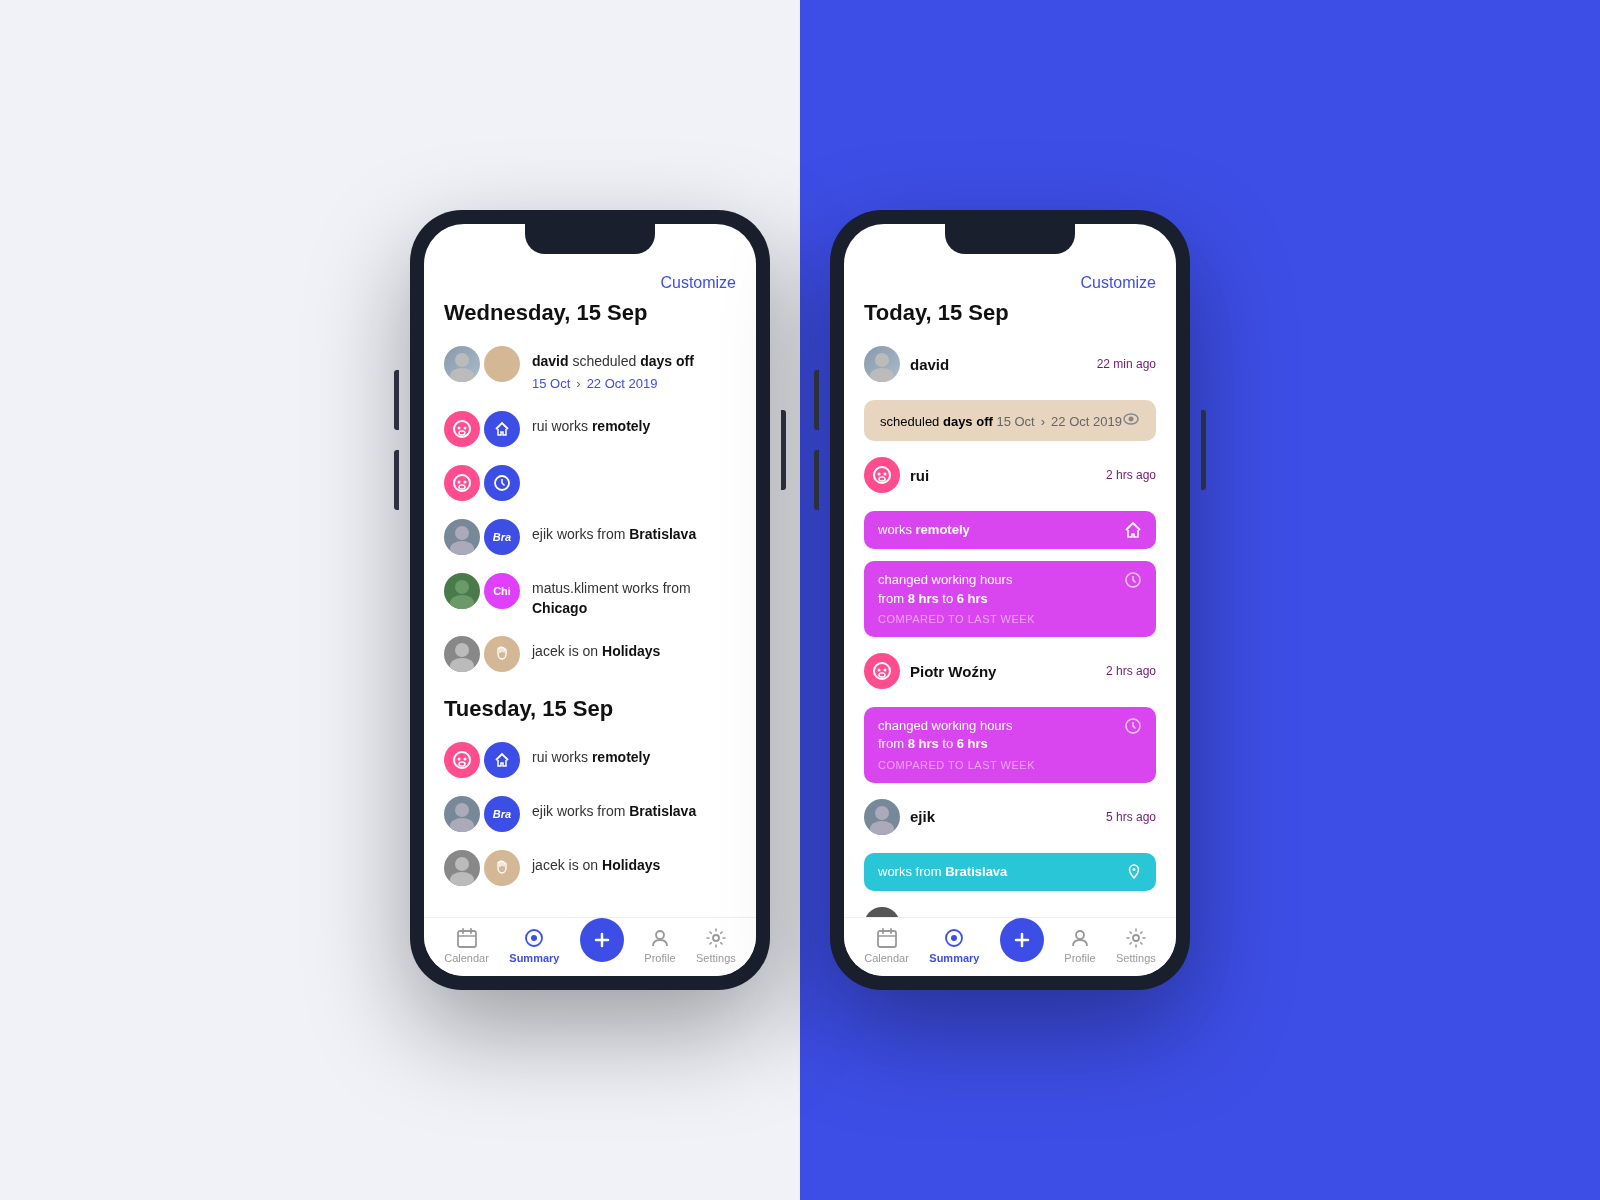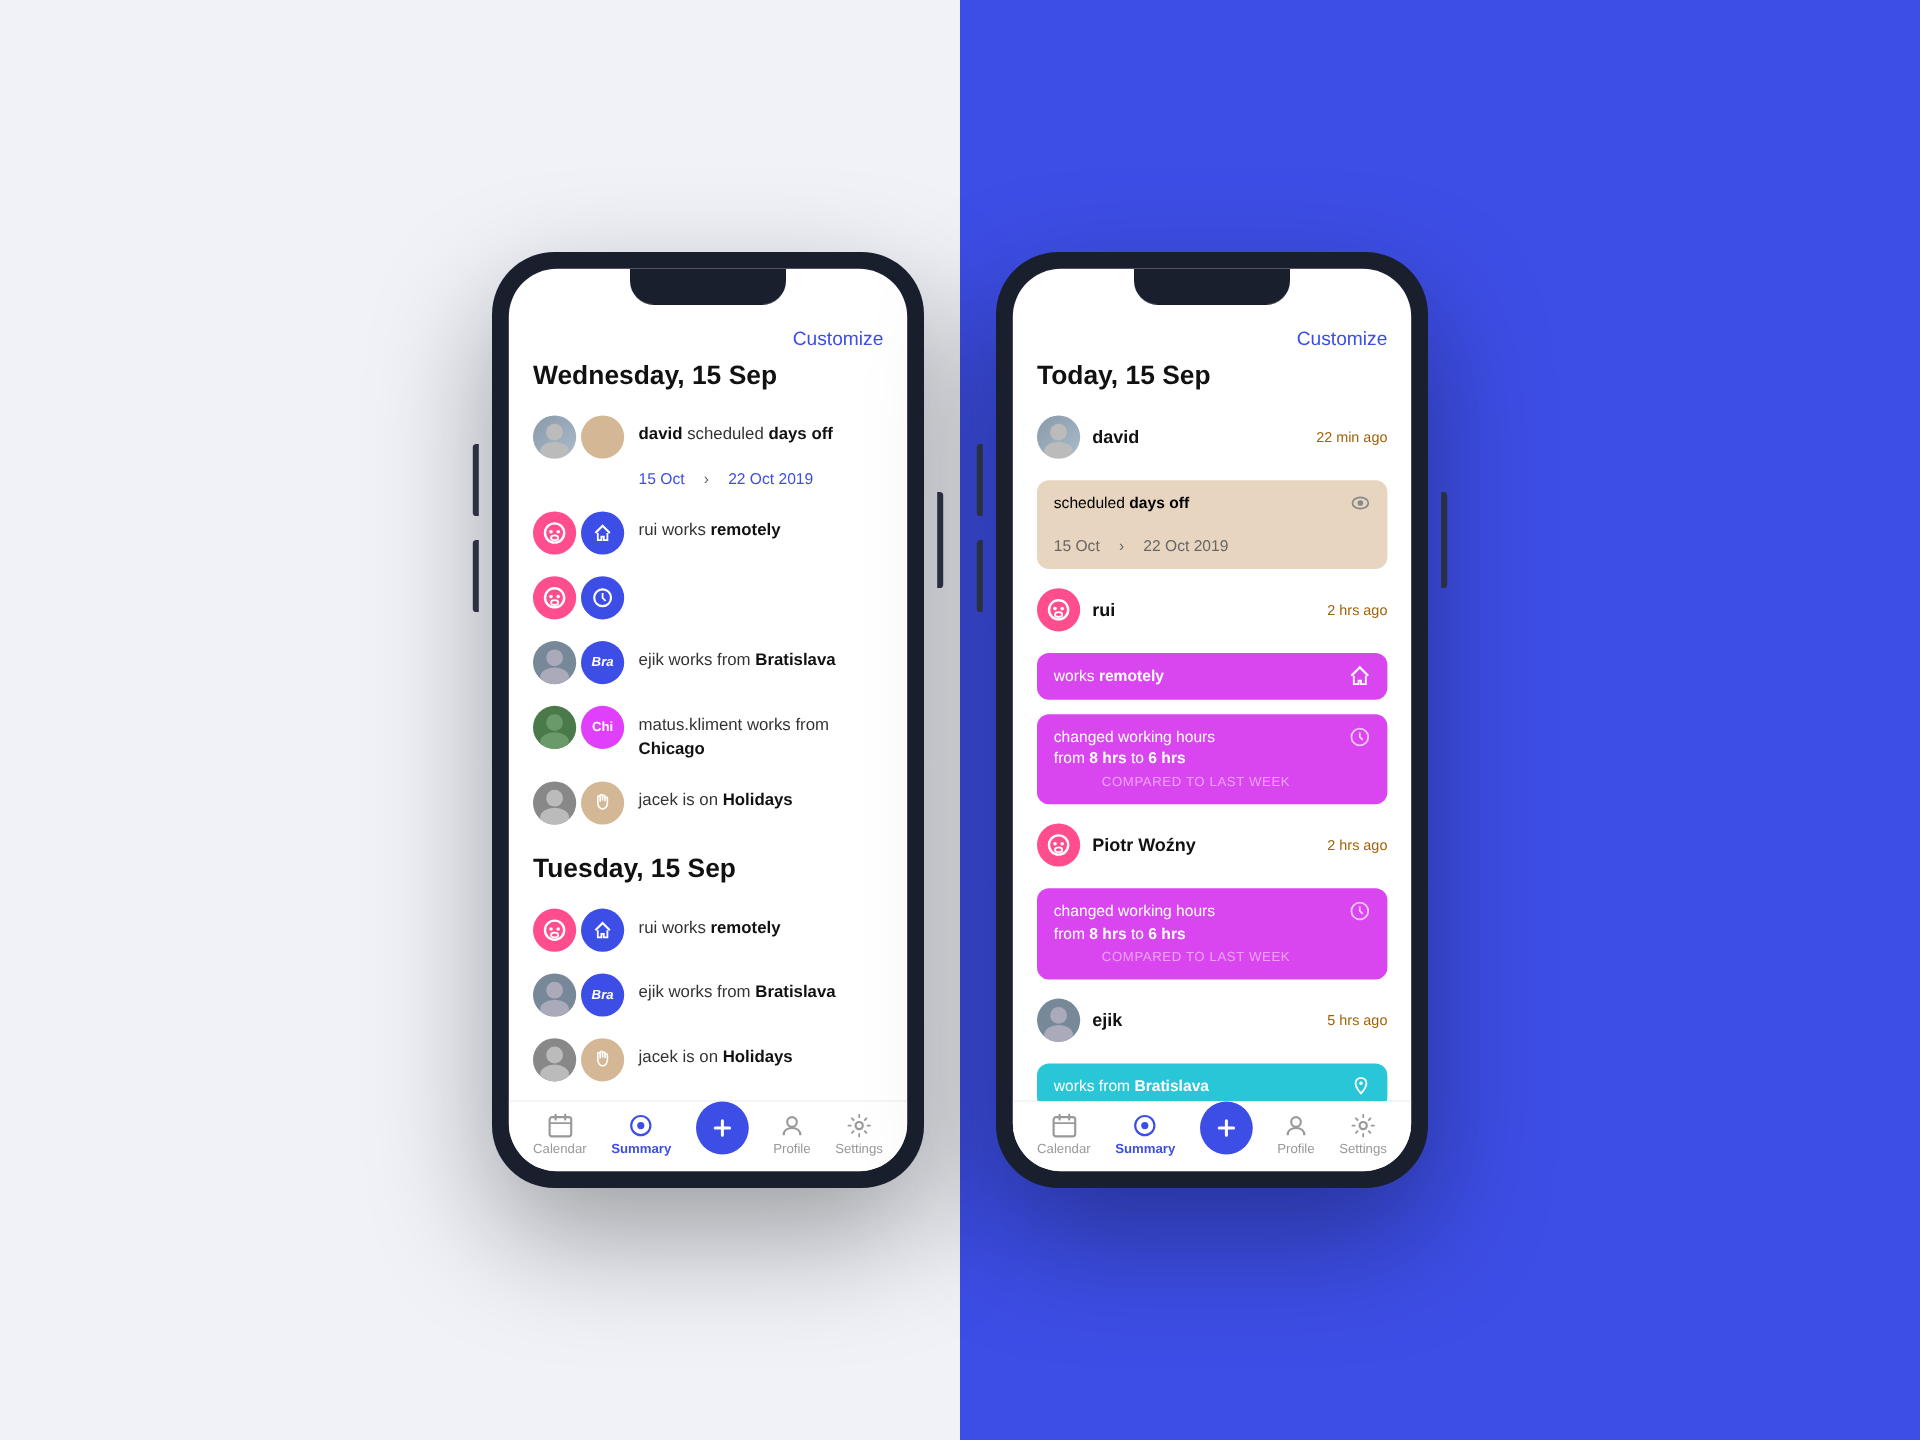--- a/index.html
+++ b/index.html
@@ -196,40 +196,40 @@
     .card-tan { background: #e8d5c0; }
     .card-blue { background: #d946ef; color: #fff; }
     .card-cyan { background: #29c6d8; color: #fff; }
     .card-header {
       display: flex;
       align-items: center;
       justify-content: space-between;
       margin-bottom: 12px;
     }
     .card-header .name { font-size: 15px; font-weight: 700; color: #111; }
-    .card-header .time { font-size: 12px; color: #a16207; }
+    .card-header .time { font-size: 12px; color: #701a75; }
     .right-feed-item {
       margin-bottom: 16px;
     }
     .feed-cards-group { display: flex; flex-direction: column; gap: 6px; }
     .card-label {
       font-size: 11px;
       text-transform: uppercase;
       letter-spacing: 0.5px;
       opacity: 0.7;
       margin-top: 4px;
     }
-    .card-blue .card-label { color: rgba(255,255,255,0.7); margin-left: 40px; }
+    .card-blue .card-label { color: rgba(255,255,255,0.7); }
     .date-arrow {
       display: inline-flex;
       align-items: center;
-      gap: 16px;
+      gap: 6px;
       font-size: 13px;
       color: #666;
-      margin-top: 18px;
+      margin-top: 3px;
     }
     .rui-icon-avatar {
       width: 36px; height: 36px; border-radius: 50%;
       background: #ff4d8e;
       display: flex; align-items: center; justify-content: center;
     }
     .home-icon-circle {
       width: 36px; height: 36px; border-radius: 50%;
       background: #3d4ee6;
       display: flex; align-items: center; justify-content: center;

